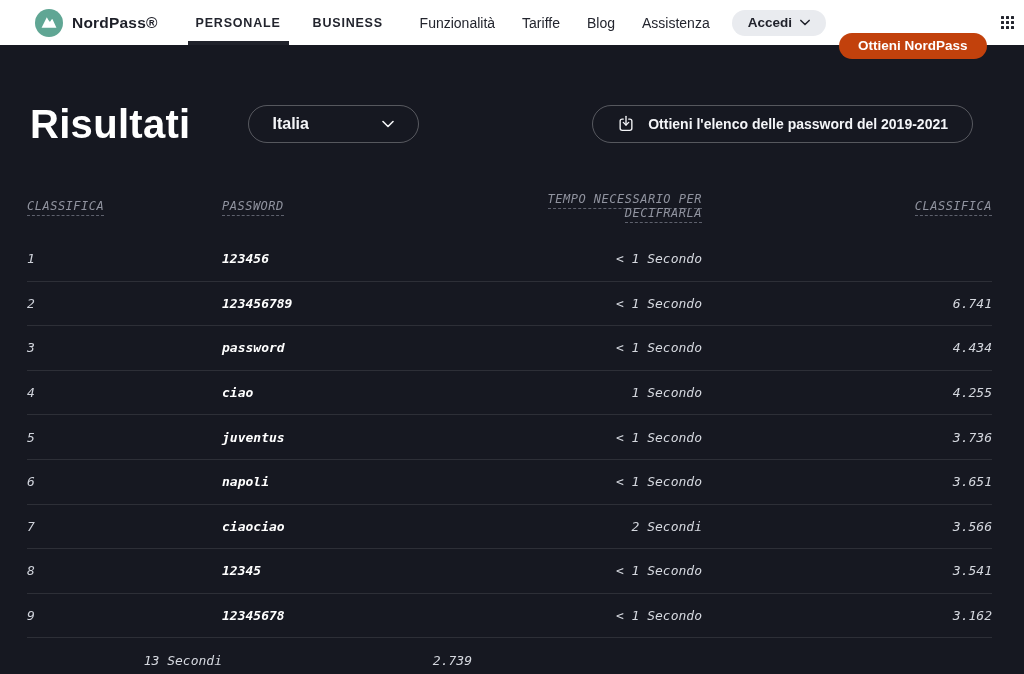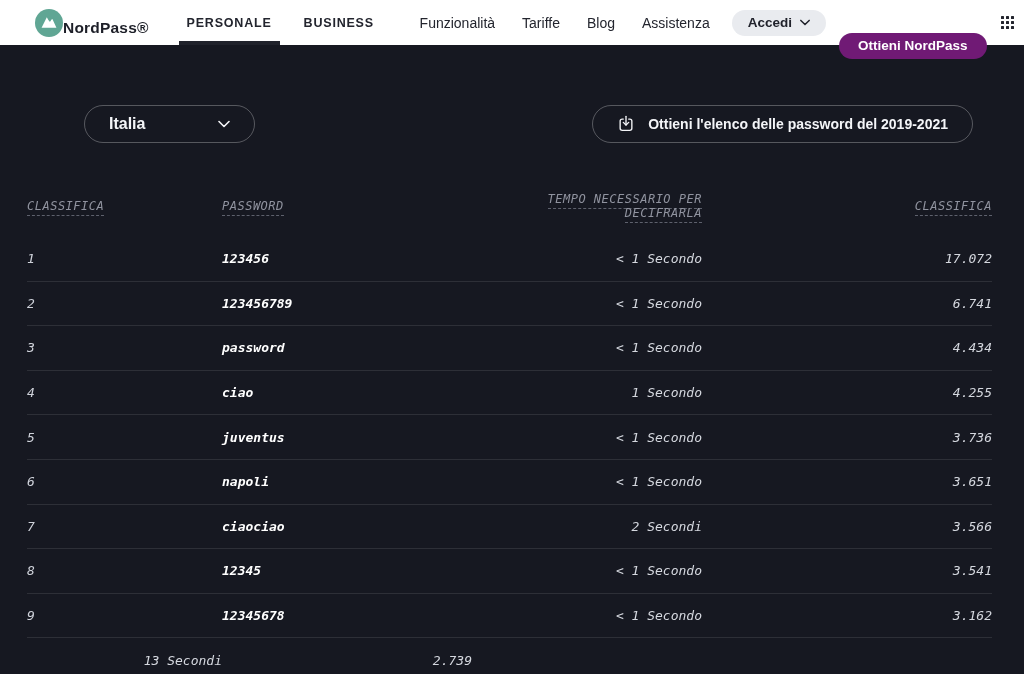--- a/index.html
+++ b/index.html
@@ -1,34 +1,34 @@
 <!DOCTYPE html>
 <html><head>
 <meta charset="utf-8">
 <style>
   * { margin:0; padding:0; box-sizing:border-box; }
   html,body { width:1024px; height:674px; overflow:hidden; }
   body { background:#161821; font-family:"Liberation Sans", sans-serif; }
 
   
   .navbar { height:45px; background:#ffffff; display:flex; align-items:center; padding:0 10px 0 35px; }
-  .brand { display:flex; align-items:flex-end; gap:0; cursor:pointer; }
+  .brand { display:flex; align-items:center; gap:9px; cursor:pointer; }
   .logo-circle { width:28px; height:28px; }
   .brand-name { font-size:15.5px; font-weight:700; color:#1d1f28; letter-spacing:0.2px; }
   .tabs { display:flex; height:45px; margin-left:22px; }
   .tab { position:relative; display:flex; align-items:center; padding:0 16px; font-size:12.5px;
          font-weight:600; letter-spacing:0.8px; color:#23252e; cursor:pointer; }
   .tab.active::after { content:""; position:absolute; left:8px; right:8px; bottom:0; height:4px; background:#20222b; }
   .nav-spacer { flex:1; }
   .nav-links { display:flex; align-items:center; gap:27px; margin-right:22px; }
   .nav-link { font-size:14px; color:#23252e; cursor:pointer; }
   .pill { display:flex; align-items:center; height:26px; border-radius:18px; font-size:13.5px;
           font-weight:600; cursor:pointer; }
   .login-pill { background:#e9ebef; color:#20222b; padding:0 16px; gap:8px; margin-right:13px; }
-  .cta-pill { background:#701a75; color:#ffffff; padding:0 19px;margin-top:46px; }
+  .cta-pill { background:#c2410c; color:#ffffff; padding:0 19px;margin-top:46px; }
   .apps-icon { display:grid; grid-template-columns:repeat(3,3.5px); grid-template-rows:repeat(3,3.5px);
                gap:1.5px; margin-left:14px; cursor:pointer; }
   .apps-icon i { background:#23252e; border-radius:0.5px; }
 
   
   .page { padding:0 32px 0 27px; color:#fff; }
   .header-row { display:flex; align-items:center; margin-top:55px; height:48px; }
   .page-title { font-size:40px; line-height:48px; font-weight:800; letter-spacing:0.3px; color:#ffffff; margin-left:3px; }
   .outline-pill { display:flex; align-items:center; height:38px; border:1px solid rgba(255,255,255,0.28);
                   border-radius:19px; font-size:16px; font-weight:700; color:#f4f5f8; cursor:pointer; background:transparent; }
@@ -99,20 +99,21 @@
       <i></i>
       <i></i>
       <i></i>
       <i></i>
   </div>
 </header>
 
 <main class="page">
 
   <div class="header-row">
+    <h1 class="page-title">Risultati</h1>
 
     <div class="outline-pill country-select">
       <span>Italia</span>
       <span>
         <svg width="12" height="8" viewBox="0 0 12 8">
             <path d="M1 1.5 L6 6.5 L11 1.5" fill="none" stroke="#f4f5f8" stroke-width="1.6" stroke-linecap="round" stroke-linejoin="round"></path>
           </svg>
       </span>
     </div>
 
@@ -133,21 +134,20 @@
     <div class="th"><span>PASSWORD</span></div>
     <div class="th right"><span>TEMPO NECESSARIO PER DECIFRARLA</span></div>
     <div class="th right"><span>CLASSIFICA</span></div>
   </div>
 
   <div class="tbody">
     <div class="grid-row trow">
       <div class="td rank">1</div>
       <div class="td pwd">123456</div>
       <div class="td time">&lt; 1 Secondo</div>
-      <div class="td count">17.072</div>
     </div>
 
     <div class="grid-row trow">
       <div class="td rank">2</div>
       <div class="td pwd">123456789</div>
       <div class="td time">&lt; 1 Secondo</div>
       <div class="td count">6.741</div>
     </div>
 
     <div class="grid-row trow">

